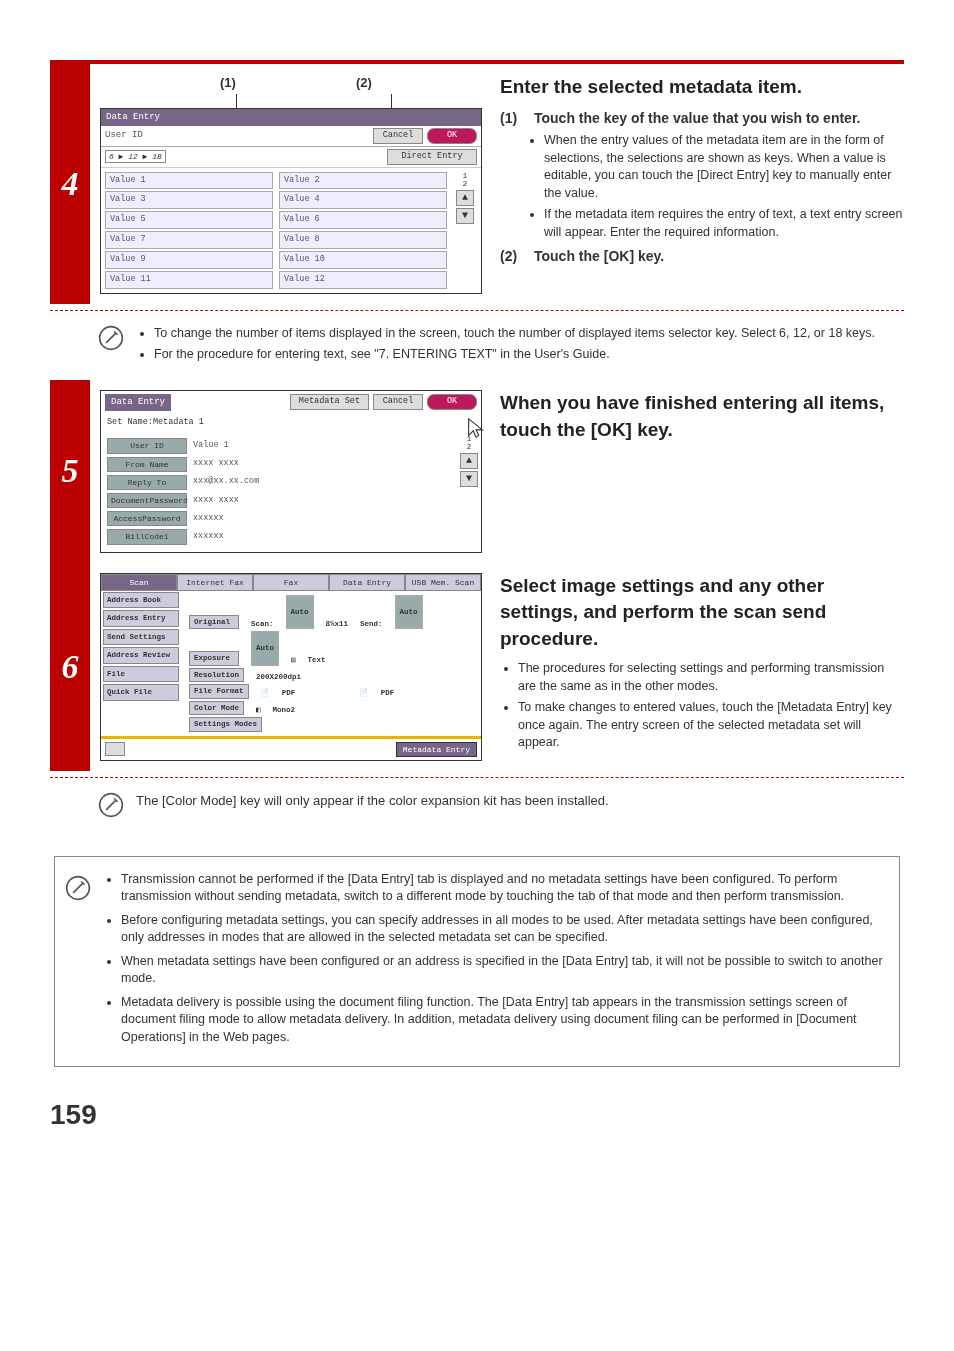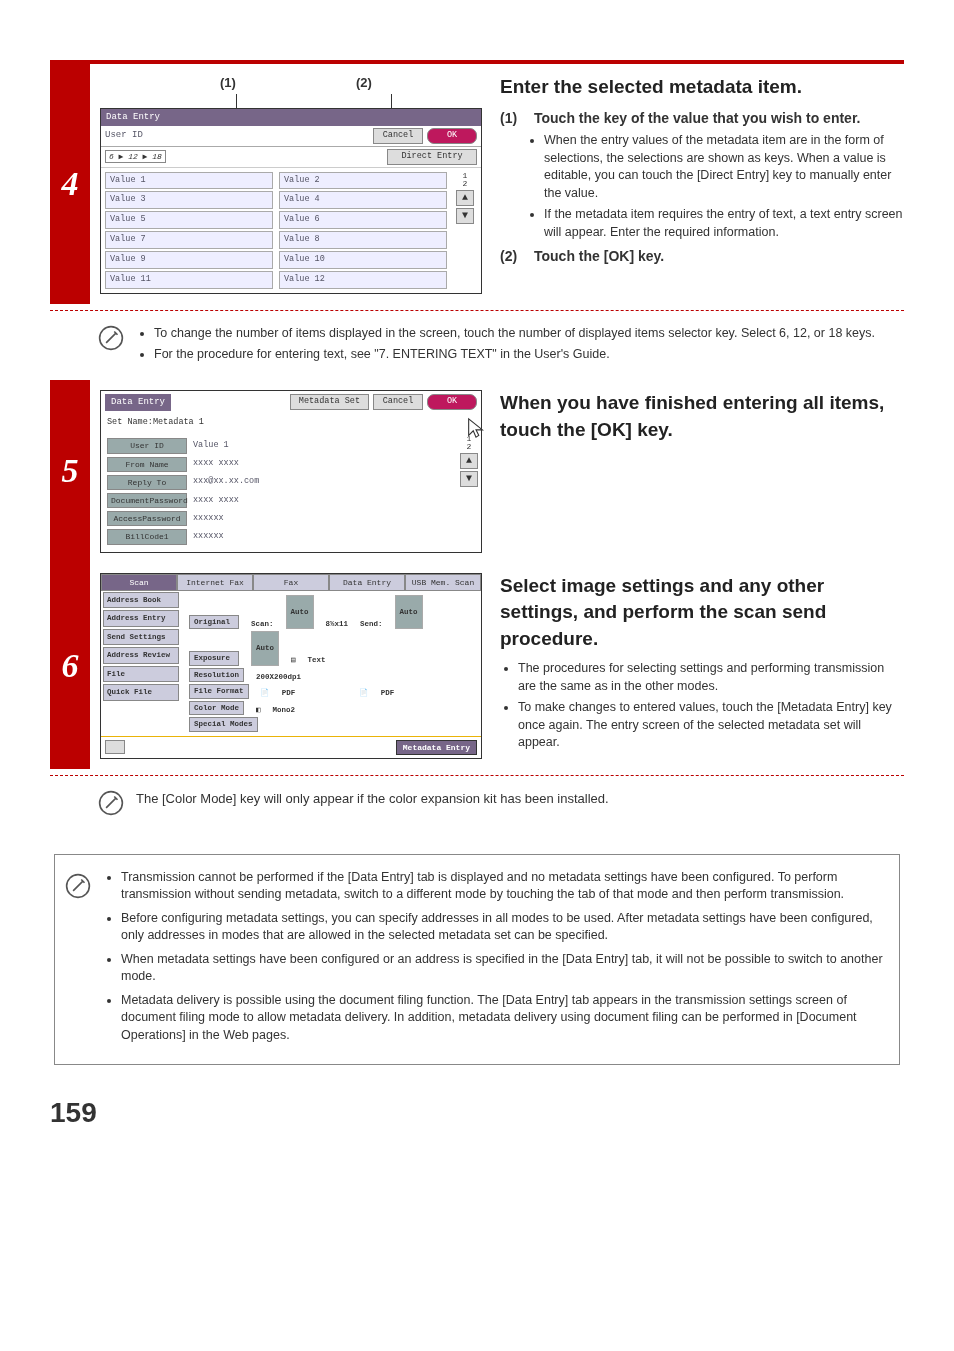--- a/index.html
+++ b/index.html
@@ -82,21 +82,21 @@
   .tabs6 { display:flex; }
   .tabs6 .tab { flex:1; text-align:center; border:1px solid #888; border-bottom:none; padding:2px 0; font-size:8px; background:#ccd; }
   .tabs6 .tab.active { background:#768; color:#fff; }
   .body6 { display:flex; border-top:1px solid #888;font-weight:bold; }
   .side6 { width:80px; display:flex; flex-direction:column; }
   .side6 .sb { border:1px solid #888; margin:1px 2px; padding:2px 3px; font-size:7.5px; background:#ccd; text-align:left; }
   .main6 { flex:1; padding:2px 4px; }
   .mrow { display:flex; align-items:flex-end; gap:12px; margin:2px 4px; }
   .mrow .mb { border:1px solid #888; background:#ccd; padding:1px 4px; font-size:7.5px; min-width:50px; }
   .mrow .val { font-size:7.5px; border:1px solid #aaa; padding:11px 4px; background:#9aa; }
-  .foot6 { display:flex; justify-content:space-between; padding:3px 4px; border-top:1px solid #eab308;font-weight:bold; }
+  .foot6 { display:flex; justify-content:space-between; padding:3px 4px; border-top:3px solid #eab308; }
   .foot6 .ic { width:20px; height:14px; border:1px solid #888; background:#ddd; }
   .foot6 .me { border:1.5px solid #333; background:#768; color:#fff; padding:1px 6px; font-size:8px; }
 
   .page-num { font-size:28px; font-weight:bold; margin-top:28px; }
 
   .pager-frac { font-size:8px; text-align:center; line-height:1; }
   .pager-col { display:flex; flex-direction:column; gap:2px; align-items:center; }
 </style>
 </head>
 <body>
@@ -296,21 +296,21 @@
             <span style="width:40px;"></span>
             <span style="font-size:7.5px;">📄</span>
             <span style="font-size:7.5px;">PDF</span>
           </div>
           <div class="mrow">
             <span class="mb">Color Mode</span>
             <span style="font-size:7.5px;">◧</span>
             <span style="font-size:7.5px;">Mono2</span>
           </div>
           <div class="mrow">
-            <span class="mb">Special Modes</span>
+            <span class="mb">Settings Modes</span>
           </div>
         </div>
       </div>
       <div class="foot6">
         <span class="ic"></span>
         <span class="me">Metadata Entry</span>
       </div>
     </div>
   </div>
   <div class="step-right">

